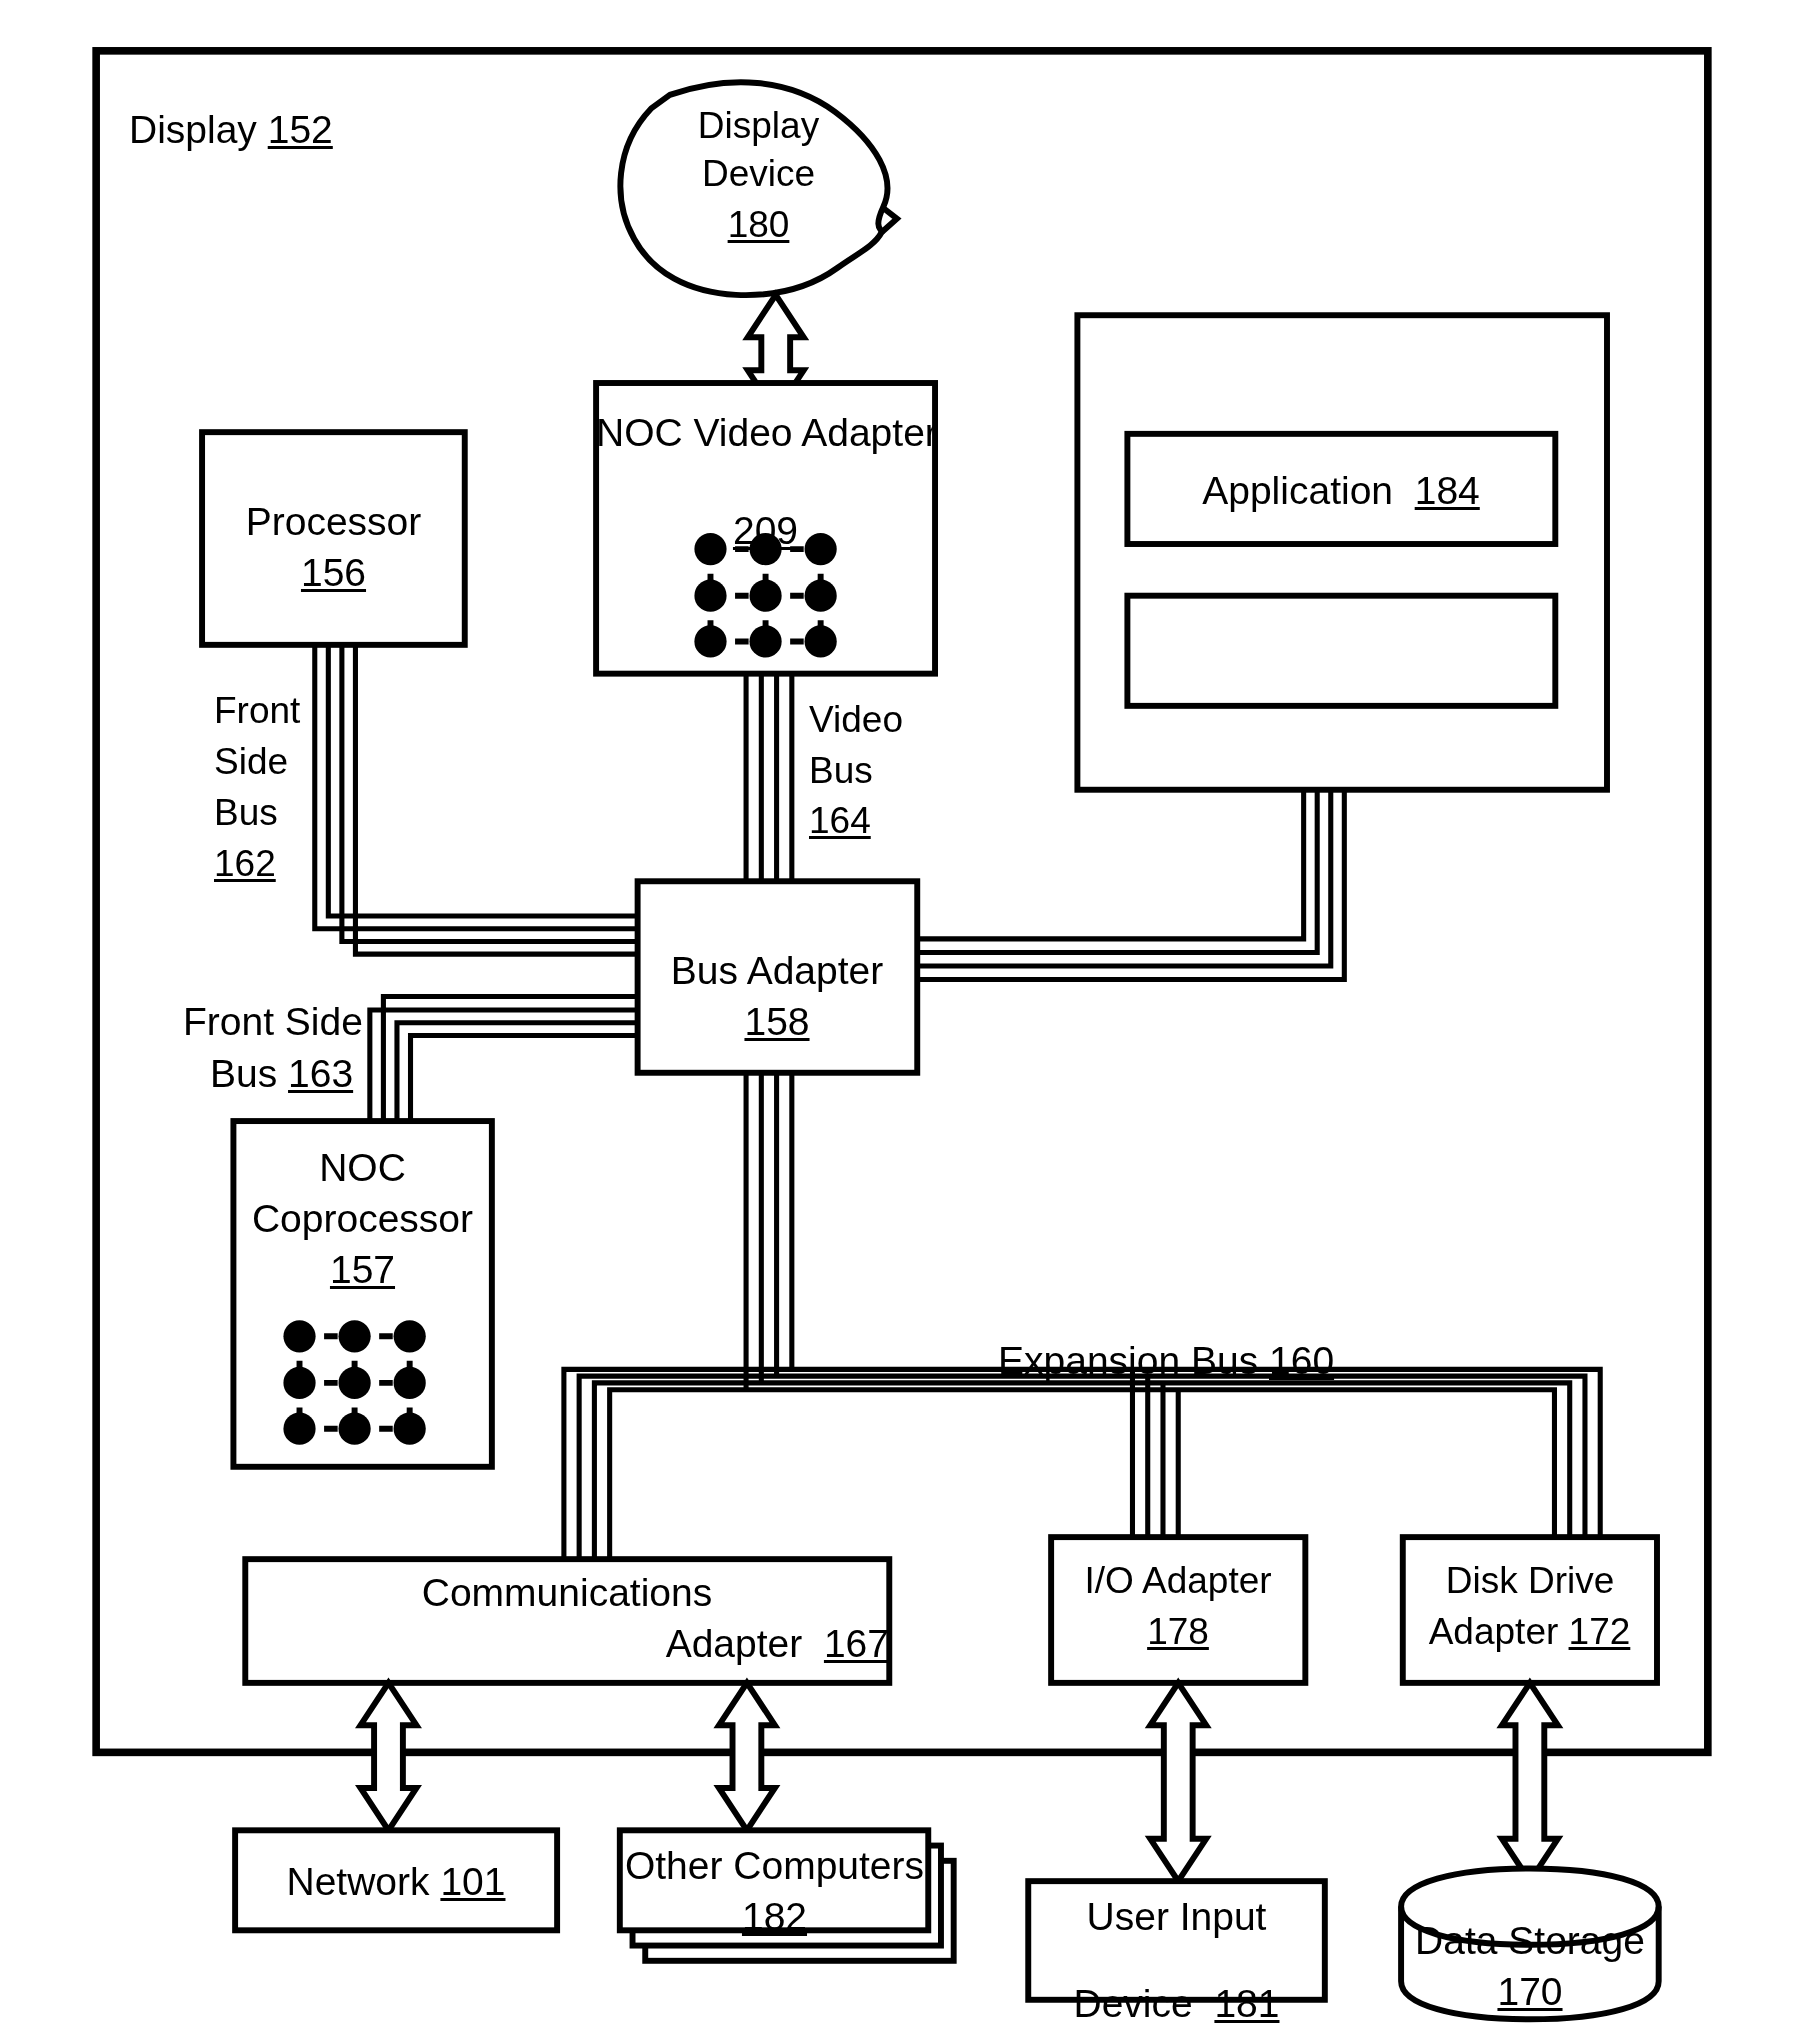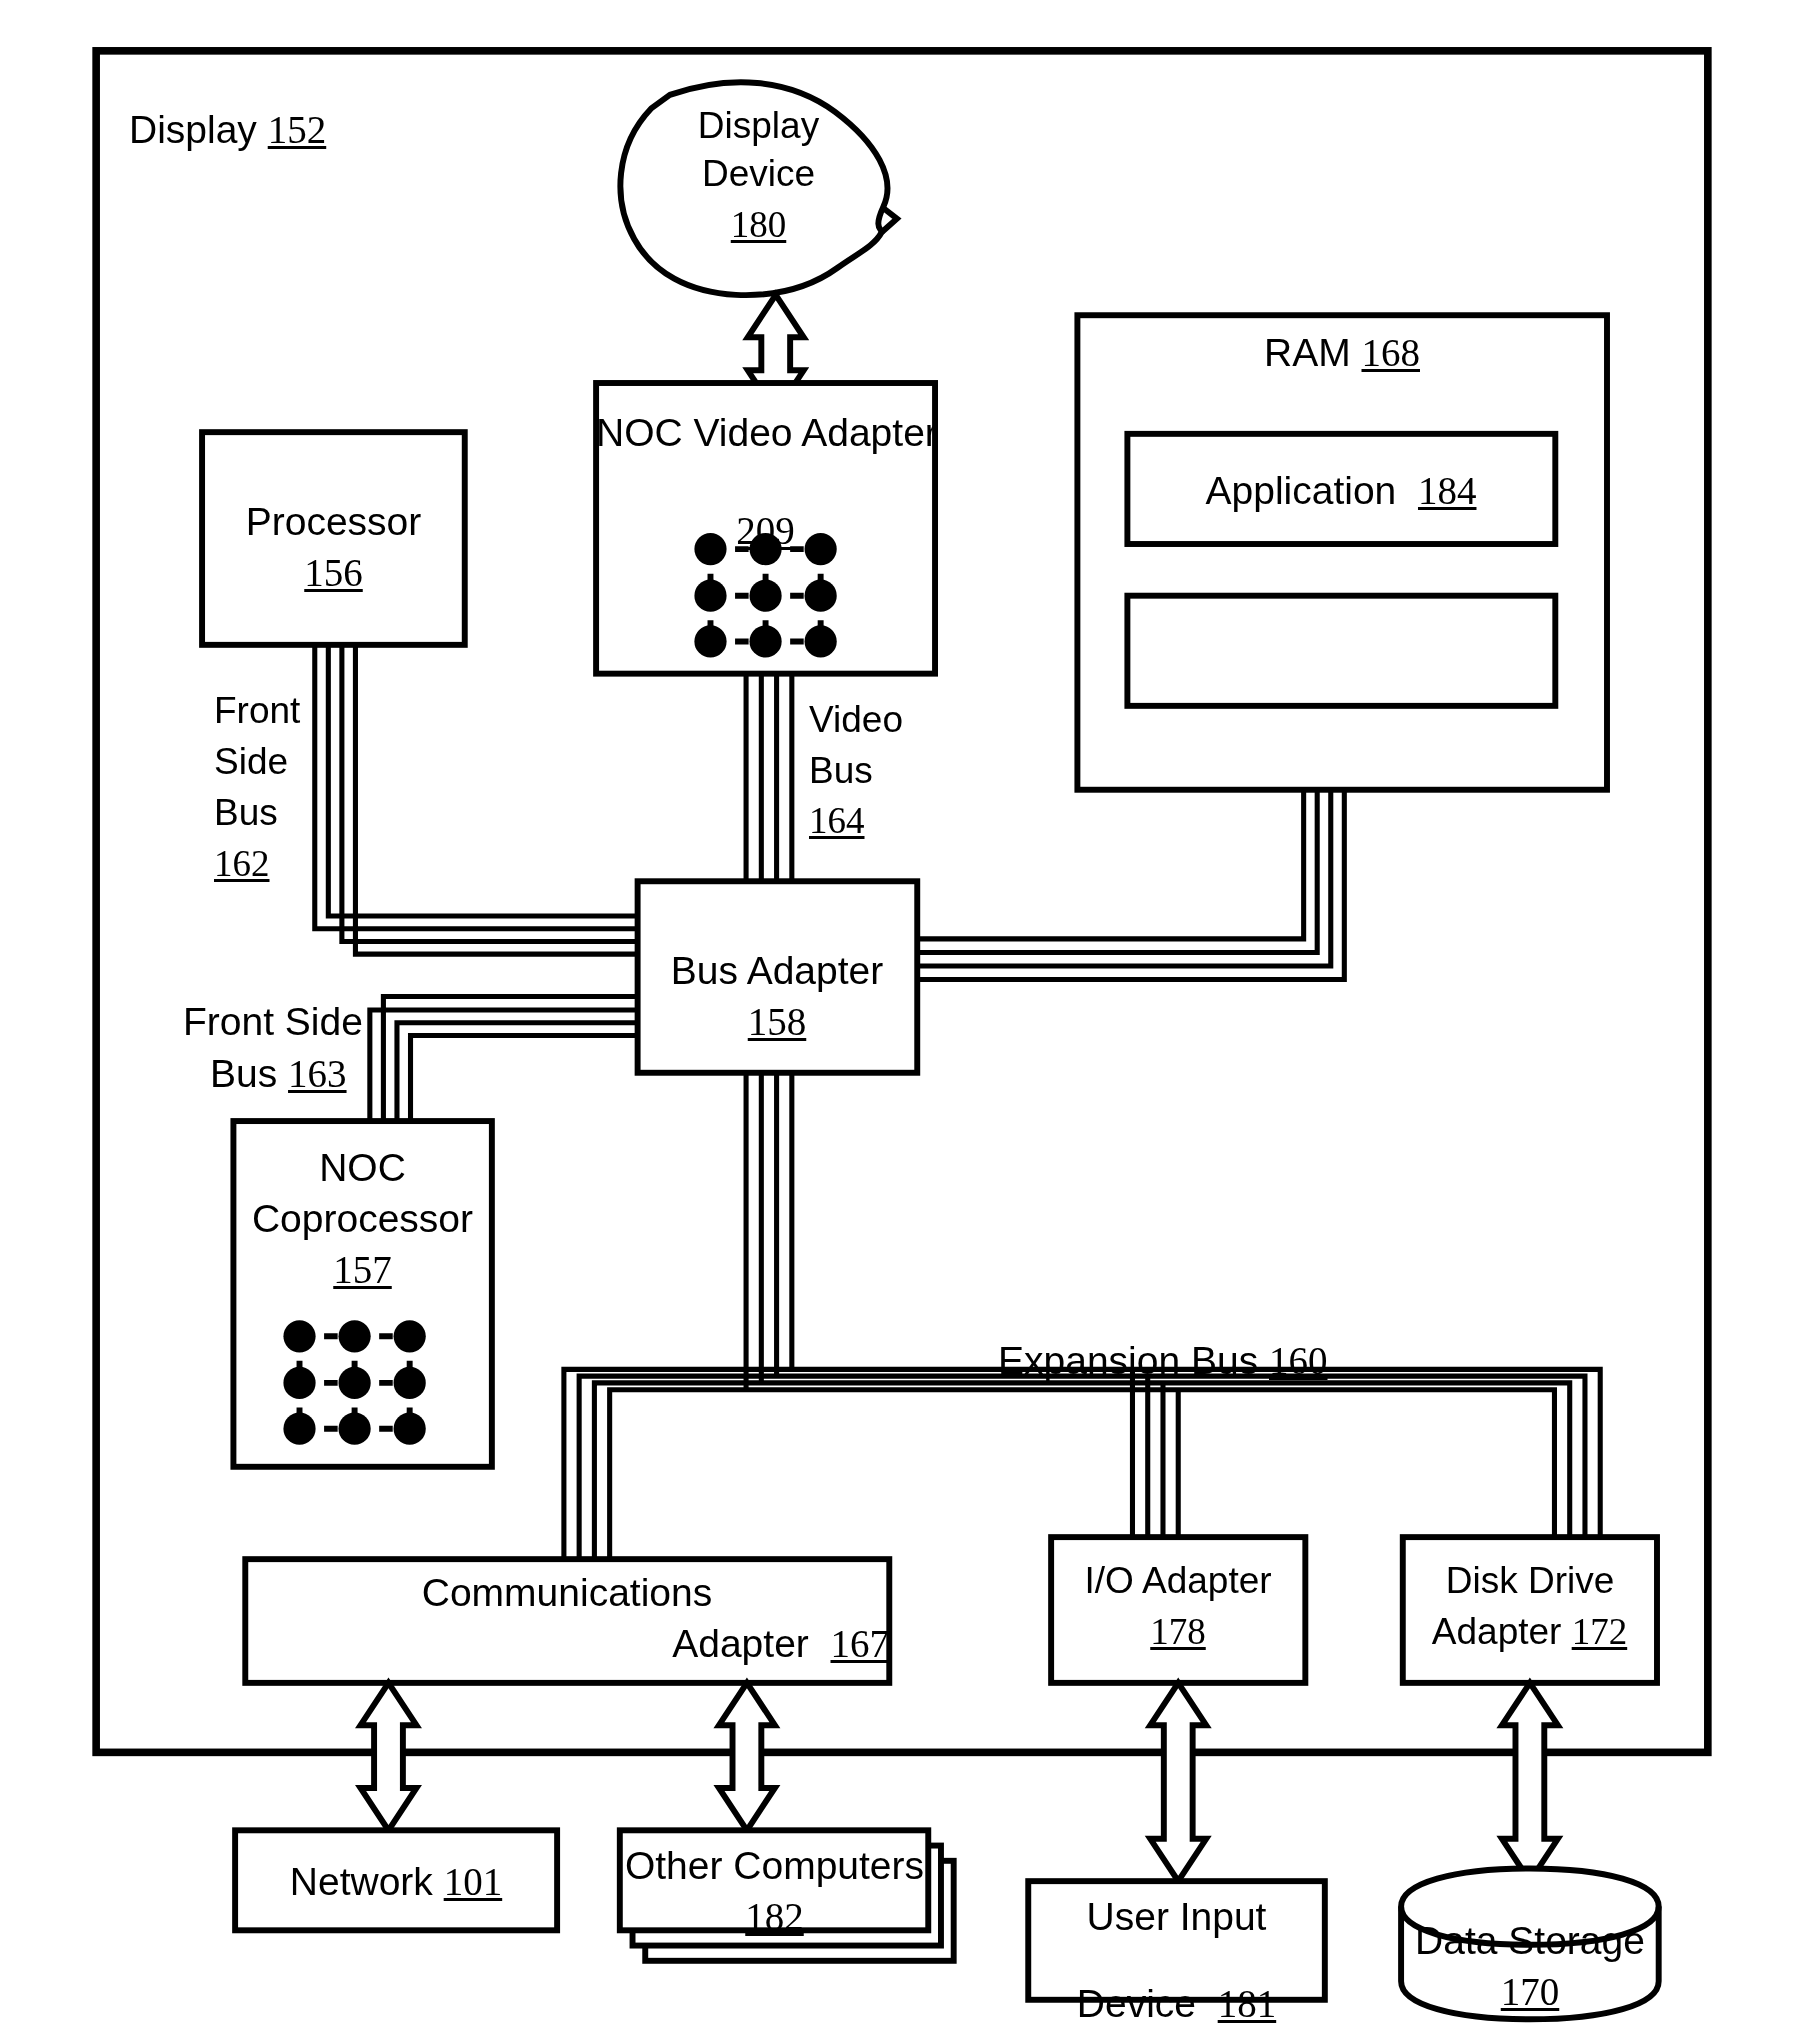--- a/index.html
+++ b/index.html
@@ -27,21 +27,21 @@
   }
   .lbl {
     position: absolute;
     text-align: center;
     line-height: 1.22;
     color: #000;
     white-space: pre;
     user-select: none;
   }
   .lbl.left { text-align: left; }
-  .u { text-decoration: underline; text-underline-offset: 2.5px; font-family: Liberation Serif, serif; }
+  .u { text-decoration: underline; text-underline-offset: 2.5px; }
   .fs44 { font-size: 37px; }
   .fs46 { font-size: 39px; }
 </style>
 </head>
 <body>
 
 <div id="root">
 
   <svg class="layer" viewBox="0 0 2141 2411">
     <defs>
@@ -239,21 +239,20 @@
 
   <div class="lbl left fs46" style="left:129px; top:106px; width:356px;"><span>Display</span> <span class="u">152</span></div>
 
   <div class="lbl fs44" style="left:644px; top:103px; width:229px;"><span>Display</span></div>
   <div class="lbl fs44" style="left:644px; top:151px; width:229px;"><span>Device</span></div>
   <div class="lbl fs44 u" style="left:644px; top:202px; width:229px;"><span>180</span></div>
 
   <div class="lbl fs46" style="left:596px; top:409px; width:339px;"><span>NOC Video Adapter</span></div>
   <div class="lbl fs46 u" style="left:596px; top:459px; width:339px;margin-top:48px;"><span>209</span></div>
 
-  <div class="lbl fs46" style="left:1077px; top:329px; width:530px;"><span>RAM</span> <span class="u">168</span></div>
 
   <div class="lbl fs46" style="left:1127px; top:467px; width:428px;"><span>Application</span>&nbsp; <span class="u">184</span></div>
 
 
   <div class="lbl fs46" style="left:202px; top:498px; width:263px;"><span>Processor</span></div>
   <div class="lbl fs46 u" style="left:202px; top:549px; width:263px;"><span>156</span></div>
 
   <div class="lbl left fs44" style="left:214px; top:688px; width:161px;"><span>Front</span></div>
   <div class="lbl left fs44" style="left:214px; top:739px; width:161px;"><span>Side</span></div>
   <div class="lbl left fs44" style="left:214px; top:790px; width:161px;"><span>Bus</span></div>

